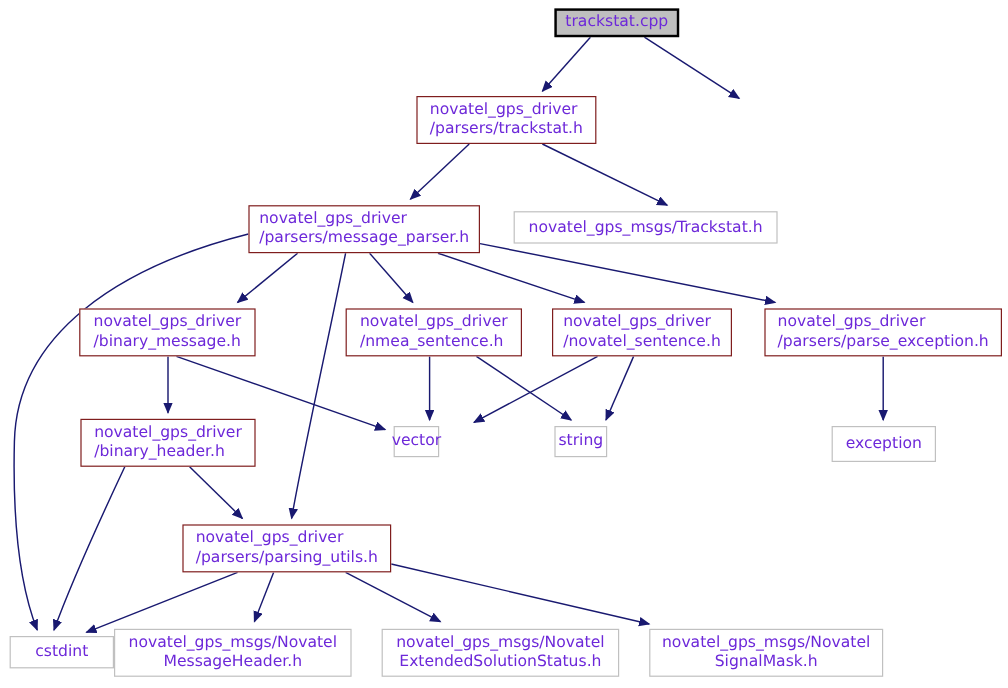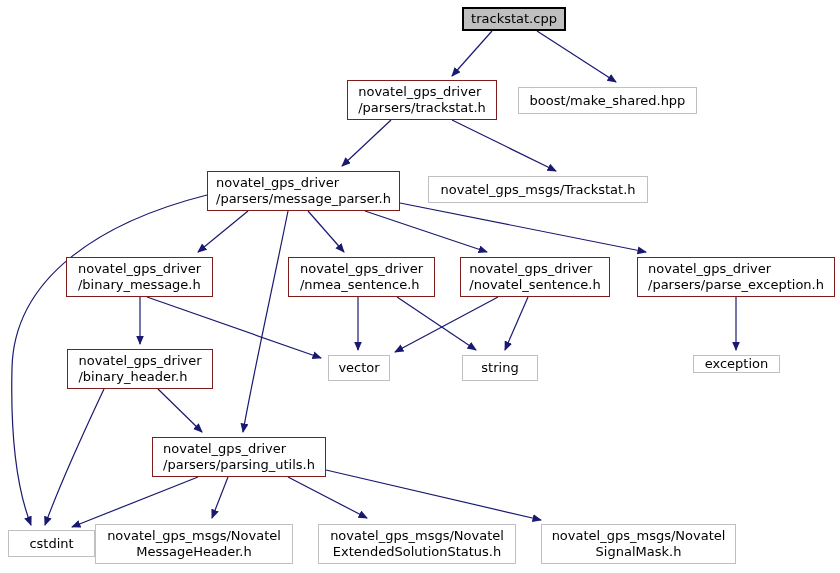--- a/index.html
+++ b/index.html
@@ -13,21 +13,21 @@
   #edge-layer{position:absolute;left:0;top:0;width:840px;height:573px;}
   .node{
     position:absolute;
     box-sizing:border-box;
     display:flex;
     align-items:center;
     justify-content:center;
     background:#ffffff;
     font-size:13px;
     line-height:16px;
-    color:#000000;
+    color:#6d28d9;
     white-space:pre-line;
   }
   .node span{display:block;}
   .node.align-left span{text-align:left;}
   .node.align-center span{text-align:center;}
   .node.internal{border:1px solid #7f1d1d;}
   .node.external{border:1px solid #c0c0c0;}
   .node.root{border:2px solid #000000;background:#bfbfbf;}
   .edge{fill:none;stroke-width:1.2px;}
 </style>
@@ -61,37 +61,36 @@
       <path d="M 104,389 C 80,440 57,492 45,525" class="edge" stroke="#191970" marker-end="url(#arrow)"></path>
       <path d="M 158,389 L 202,432" class="edge" stroke="#191970" marker-end="url(#arrow)"></path>
       <path d="M 198,477 L 72,527" class="edge" stroke="#191970" marker-end="url(#arrow)"></path>
       <path d="M 228,477 L 212,518" class="edge" stroke="#191970" marker-end="url(#arrow)"></path>
       <path d="M 288,477 L 367,518" class="edge" stroke="#191970" marker-end="url(#arrow)"></path>
       <path d="M 326,470 L 541,520" class="edge" stroke="#191970" marker-end="url(#arrow)"></path>
     </svg>
 <div class="node root align-center" style="left: 462px; top: 7px; width: 104px; height: 24px;"><span>trackstat.cpp</span></div>
     <div class="node internal align-left" style="left: 347px; top: 80px; width: 150px; height: 40px;"><span>novatel_gps_driver
 /parsers/trackstat.h</span></div>
-    <div class="node external align-center" style="left: 518px; top: 87px; width: 179px; height: 27px;"><span>boost/make_shared.hpp</span></div>
     <div class="node internal align-left" style="left: 207px; top: 171px; width: 193px; height: 40px;"><span>novatel_gps_driver
 /parsers/message_parser.h</span></div>
     <div class="node external align-center" style="left: 428px; top: 176px; width: 220px; height: 27px; align-items: center;"><span>novatel_gps_msgs/Trackstat.h</span></div>
     <div class="node internal align-left" style="left: 66px; top: 257px; width: 147px; height: 40px;"><span>novatel_gps_driver
 /binary_message.h</span></div>
     <div class="node internal align-left" style="left: 288px; top: 257px; width: 147px; height: 40px;"><span>novatel_gps_driver
 /nmea_sentence.h</span></div>
     <div class="node internal align-left" style="left: 460px; top: 257px; width: 150px; height: 40px;"><span>novatel_gps_driver
 /novatel_sentence.h</span></div>
     <div class="node internal align-left" style="left: 637px; top: 257px; width: 198px; height: 40px;"><span>novatel_gps_driver
 /parsers/parse_exception.h</span></div>
     <div class="node internal align-left" style="left: 67px; top: 349px; width: 146px; height: 40px;"><span>novatel_gps_driver
 /binary_header.h</span></div>
-    <div class="node external align-center" style="left: 328px; top: 355px; width: 62px; height: 26px;"><span>vector</span></div>
-    <div class="node external align-center" style="left: 462px; top: 355px; width: 76px; height: 26px;"><span>string</span></div>
-    <div class="node external align-center" style="left: 693px; top: 355px; width: 87px; height: 18px;"><span>exception</span></div>
+    <div class="node external align-center" style="left: 328px; top: 355px; width: 38px; height: 26px;"><span>vector</span></div>
+    <div class="node external align-center" style="left: 462px; top: 355px; width: 44px; height: 26px;"><span>string</span></div>
+    <div class="node external align-center" style="left: 693px; top: 355px; width: 87px; height: 30px;"><span>exception</span></div>
     <div class="node internal align-left" style="left: 152px; top: 437px; width: 174px; height: 40px;"><span>novatel_gps_driver
 /parsers/parsing_utils.h</span></div>
     <div class="node external align-center" style="left: 8px; top: 530px; width: 87px; height: 27px;"><span>cstdint</span></div>
     <div class="node external align-center" style="left: 95px; top: 524px; width: 198px; height: 40px;"><span>novatel_gps_msgs/Novatel
 MessageHeader.h</span></div>
     <div class="node external align-center" style="left: 318px; top: 524px; width: 198px; height: 40px;"><span>novatel_gps_msgs/Novatel
 ExtendedSolutionStatus.h</span></div>
     <div class="node external align-center" style="left: 541px; top: 524px; width: 195px; height: 40px;"><span>novatel_gps_msgs/Novatel
 SignalMask.h</span></div>
   </div>

